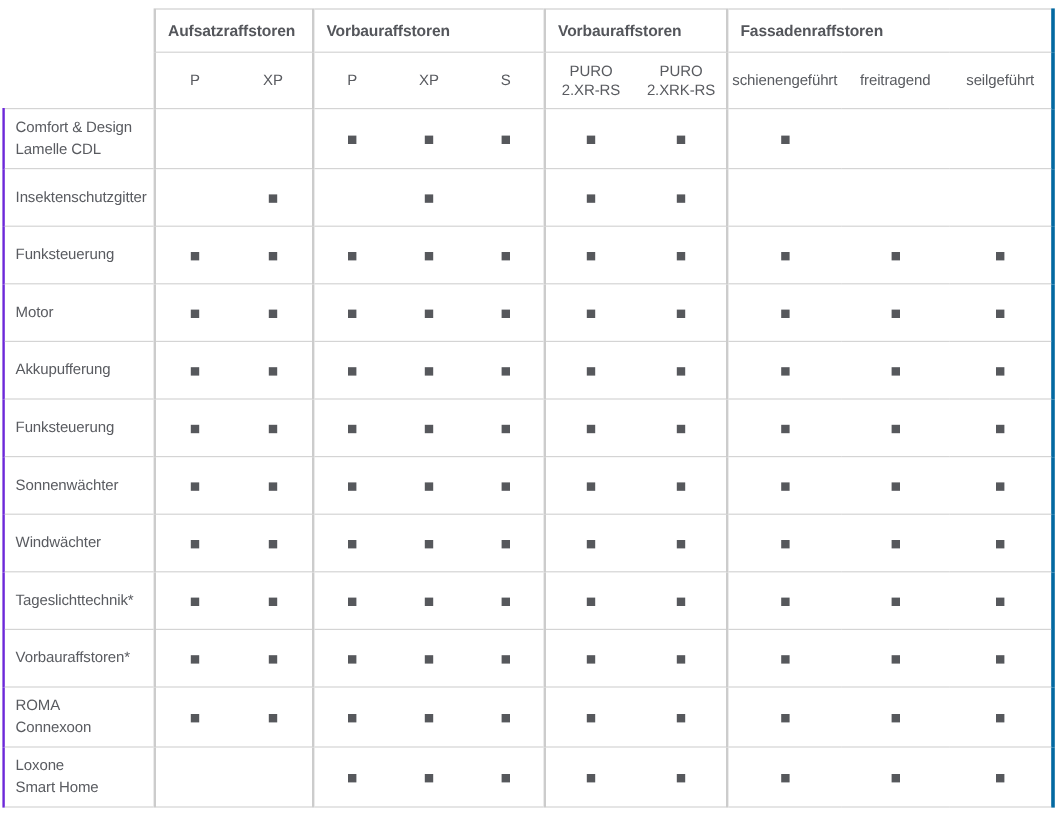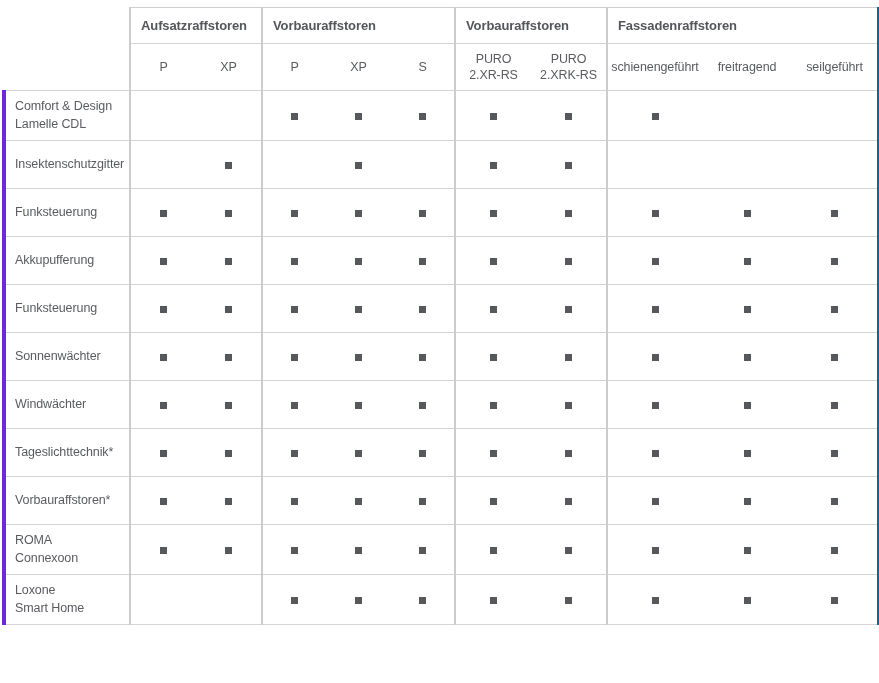--- a/index.html
+++ b/index.html
@@ -52,21 +52,21 @@
   .g-end   { border-right: 4px solid #0369a1; }
   
   tbody tr { height: 48px; }
   th.rowlabel {
     text-align: left;
     vertical-align: middle;
     font-weight: normal;
     padding: 7px 4px 7px 9px;
     white-space: pre-line;
     line-height: 1.4;
-    border-left: 4px solid #6d28d9;
+    border-left: 2px solid #6d28d9;
     border-bottom: 1px solid #d4d4d4;
   }
   td.cell {
     text-align: center;
     vertical-align: middle;
     padding: 0;
     border-bottom: 1px solid #d4d4d4;
   }
   .sq {
     display: inline-block;
@@ -153,20 +153,33 @@
           <td class="cell g-start"><span class="sq" style="background: rgb(86, 88, 92);"></span></td>
           <td class="cell"><span class="sq" style="background: rgb(86, 88, 92);"></span></td>
           <td class="cell"><span class="sq" style="background: rgb(86, 88, 92);"></span></td>
           <td class="cell g-start"><span class="sq" style="background: rgb(86, 88, 92);"></span></td>
           <td class="cell"><span class="sq" style="background: rgb(86, 88, 92);"></span></td>
           <td class="cell g-start"><span class="sq" style="background: rgb(86, 88, 92);"></span></td>
           <td class="cell"><span class="sq" style="background: rgb(86, 88, 92);"></span></td>
           <td class="cell g-end"><span class="sq" style="background: rgb(86, 88, 92);"></span></td>
         </tr>
         <tr>
+          <th class="rowlabel">Motor</th>
+          <td class="cell g-start"><span class="sq" style="background: rgb(86, 88, 92);"></span></td>
+          <td class="cell"><span class="sq" style="background: rgb(86, 88, 92);"></span></td>
+          <td class="cell g-start"><span class="sq" style="background: rgb(86, 88, 92);"></span></td>
+          <td class="cell"><span class="sq" style="background: rgb(86, 88, 92);"></span></td>
+          <td class="cell"><span class="sq" style="background: rgb(86, 88, 92);"></span></td>
+          <td class="cell g-start"><span class="sq" style="background: rgb(86, 88, 92);"></span></td>
+          <td class="cell"><span class="sq" style="background: rgb(86, 88, 92);"></span></td>
+          <td class="cell g-start"><span class="sq" style="background: rgb(86, 88, 92);"></span></td>
+          <td class="cell"><span class="sq" style="background: rgb(86, 88, 92);"></span></td>
+          <td class="cell g-end"><span class="sq" style="background: rgb(86, 88, 92);"></span></td>
+        </tr>
+        <tr>
           <th class="rowlabel">Akkupufferung</th>
           <td class="cell g-start"><span class="sq" style="background: rgb(86, 88, 92);"></span></td>
           <td class="cell"><span class="sq" style="background: rgb(86, 88, 92);"></span></td>
           <td class="cell g-start"><span class="sq" style="background: rgb(86, 88, 92);"></span></td>
           <td class="cell"><span class="sq" style="background: rgb(86, 88, 92);"></span></td>
           <td class="cell"><span class="sq" style="background: rgb(86, 88, 92);"></span></td>
           <td class="cell g-start"><span class="sq" style="background: rgb(86, 88, 92);"></span></td>
           <td class="cell"><span class="sq" style="background: rgb(86, 88, 92);"></span></td>
           <td class="cell g-start"><span class="sq" style="background: rgb(86, 88, 92);"></span></td>
           <td class="cell"><span class="sq" style="background: rgb(86, 88, 92);"></span></td>

